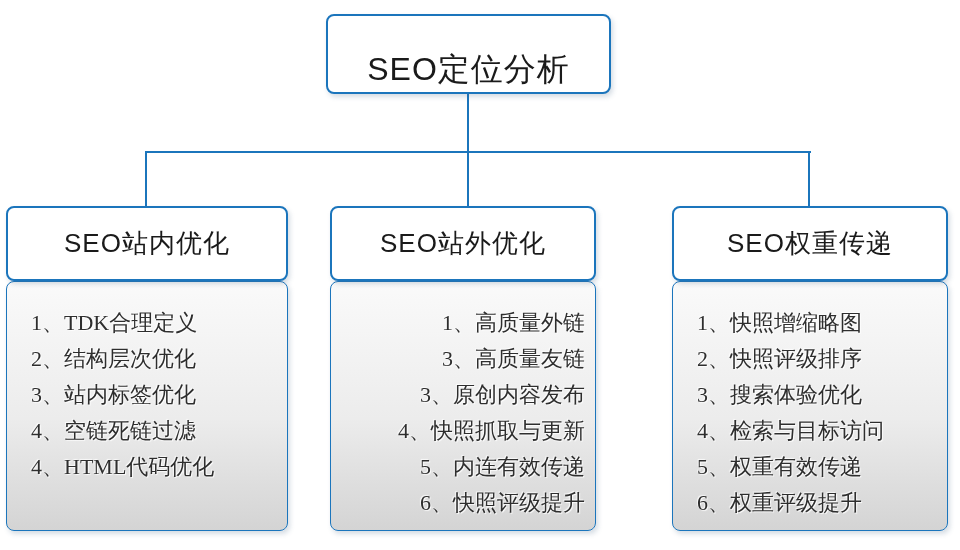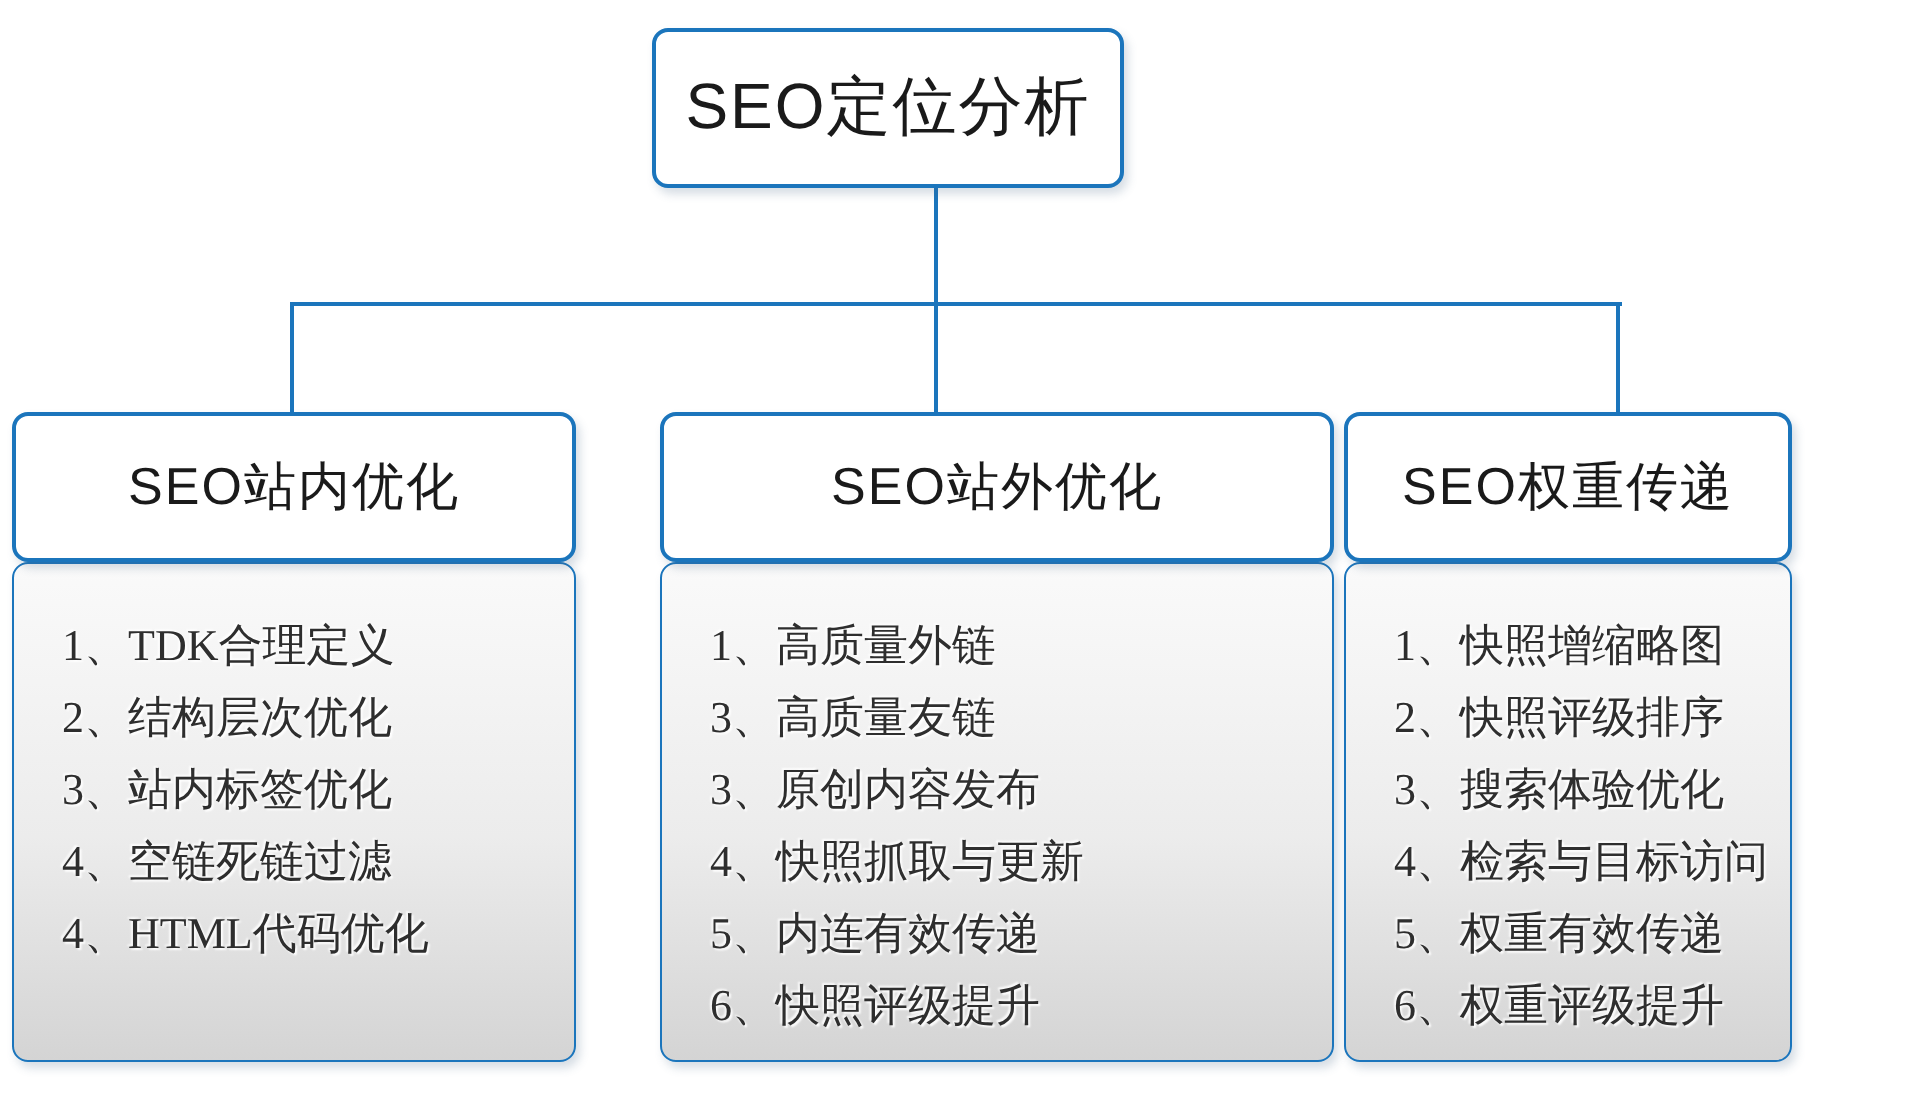--- a/index.html
+++ b/index.html
@@ -23,22 +23,23 @@
     border: 2px solid var(--accent);
     border-radius: 8px;
     box-sizing: border-box;
     display: flex;
     align-items: center;
     justify-content: center;
     box-shadow: 2px 3px 5px rgba(70, 100, 130, 0.22);
   }
   .root-box {
     left: 326px; top: 14px;
-    width: 236px; height: 80px;
+    width: 285px; height: 80px;
     z-index: 2;
+    align-items: flex-end;
   }
   .node-title {
     font-size: 32px;
     color: #1a1a1a;
     letter-spacing: 1px;
     white-space: nowrap;
   }
   .branch { position: absolute; top: 206px; }
   .branch-header {
     position: relative;
@@ -108,35 +109,35 @@
     </div>
     <div class="branch-body">
       <div class="branch-item">1、TDK合理定义</div>
       <div class="branch-item">2、结构层次优化</div>
       <div class="branch-item">3、站内标签优化</div>
       <div class="branch-item">4、空链死链过滤</div>
       <div class="branch-item">4、HTML代码优化</div>
     </div>
   </div>
 
-  <div class="branch" style="left:330px; width:337px;">
+  <div class="branch" style="left:330px; width:266px;text-align:right;">
     <div class="branch-header">
       <span class="branch-title">SEO站外优化</span>
     </div>
     <div class="branch-body">
       <div class="branch-item">1、高质量外链</div>
       <div class="branch-item">3、高质量友链</div>
       <div class="branch-item">3、原创内容发布</div>
       <div class="branch-item">4、快照抓取与更新</div>
       <div class="branch-item">5、内连有效传递</div>
       <div class="branch-item">6、快照评级提升</div>
     </div>
   </div>
 
-  <div class="branch" style="left:672px; width:224px;">
+  <div class="branch" style="left:672px; width:276px;">
     <div class="branch-header">
       <span class="branch-title">SEO权重传递</span>
     </div>
     <div class="branch-body">
       <div class="branch-item">1、快照增缩略图</div>
       <div class="branch-item">2、快照评级排序</div>
       <div class="branch-item">3、搜索体验优化</div>
       <div class="branch-item">4、检索与目标访问</div>
       <div class="branch-item">5、权重有效传递</div>
       <div class="branch-item">6、权重评级提升</div>

